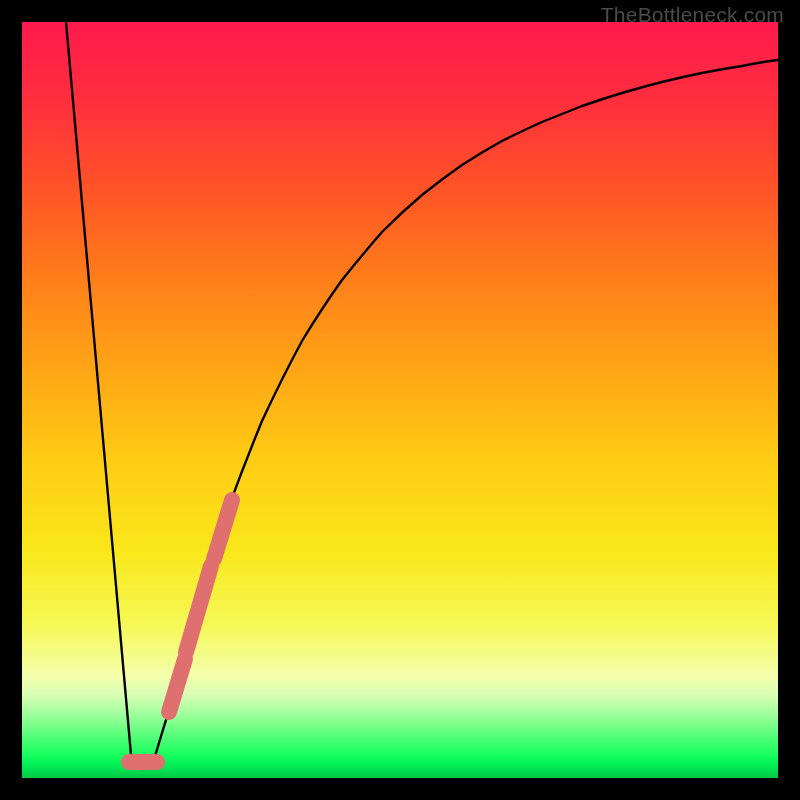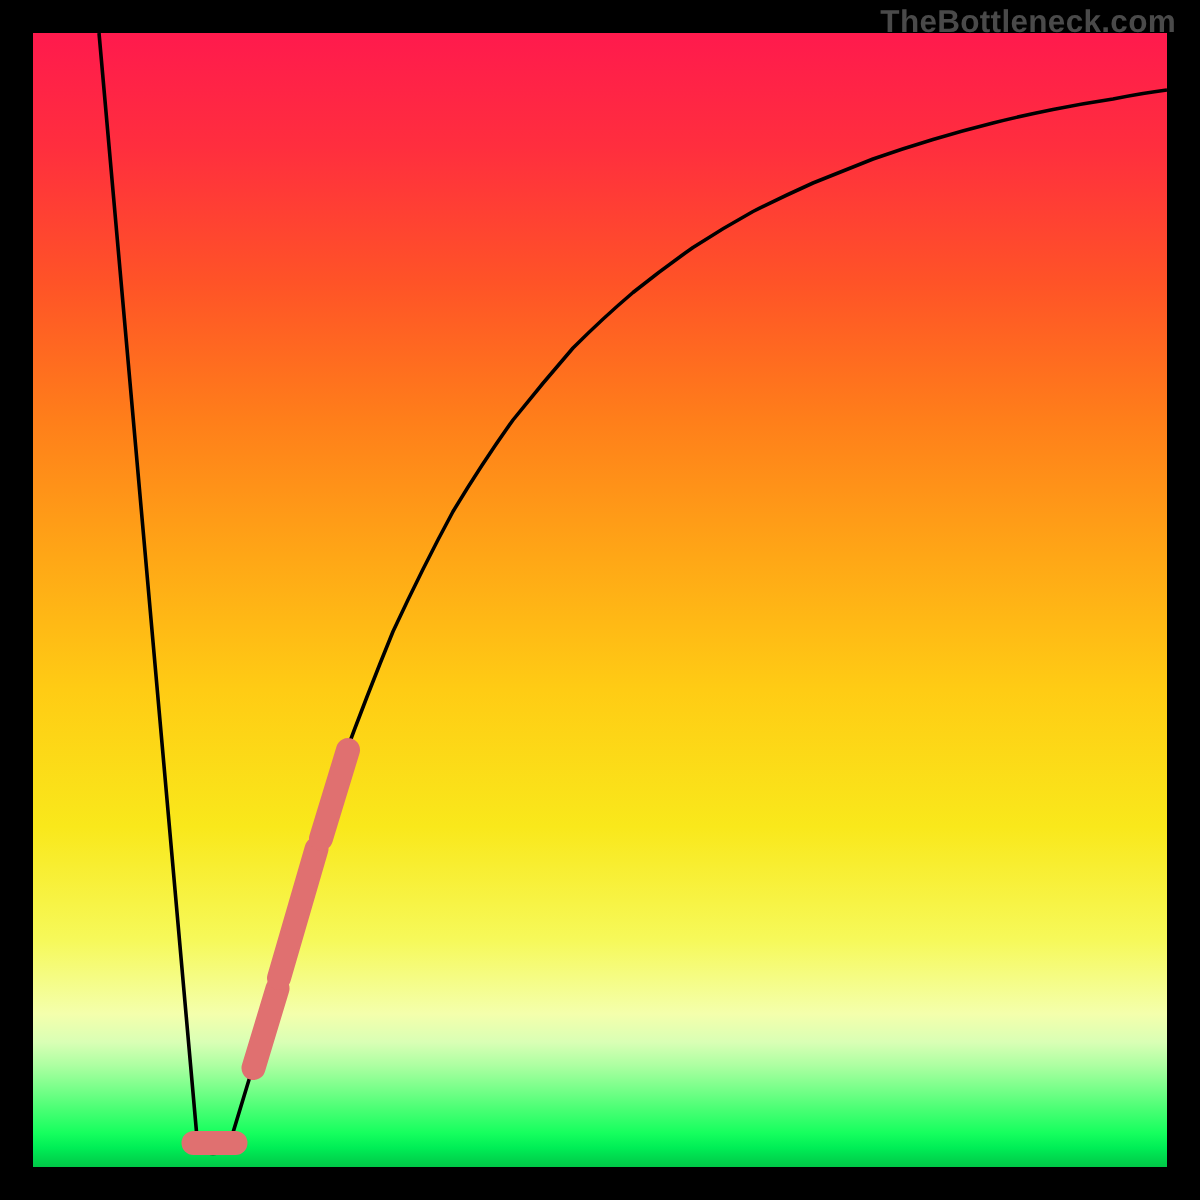--- a/index.html
+++ b/index.html
@@ -30,21 +30,21 @@
       #00d94e 99.2%,
       #00c847 100%
     );
   }
   .watermark {
     position: absolute;
     top: 3px;
     right: 16px;
     color: #4a4a4a;
     font-size: 21px;
-    font-weight: 700;
+    font-weight: 400;
     letter-spacing: 0.2px;
   }
   svg.curve {
     position: absolute;
     left: 0; top: 0;
     width: 756px; height: 756px;
   }
 </style>
 </head>
 <body>

